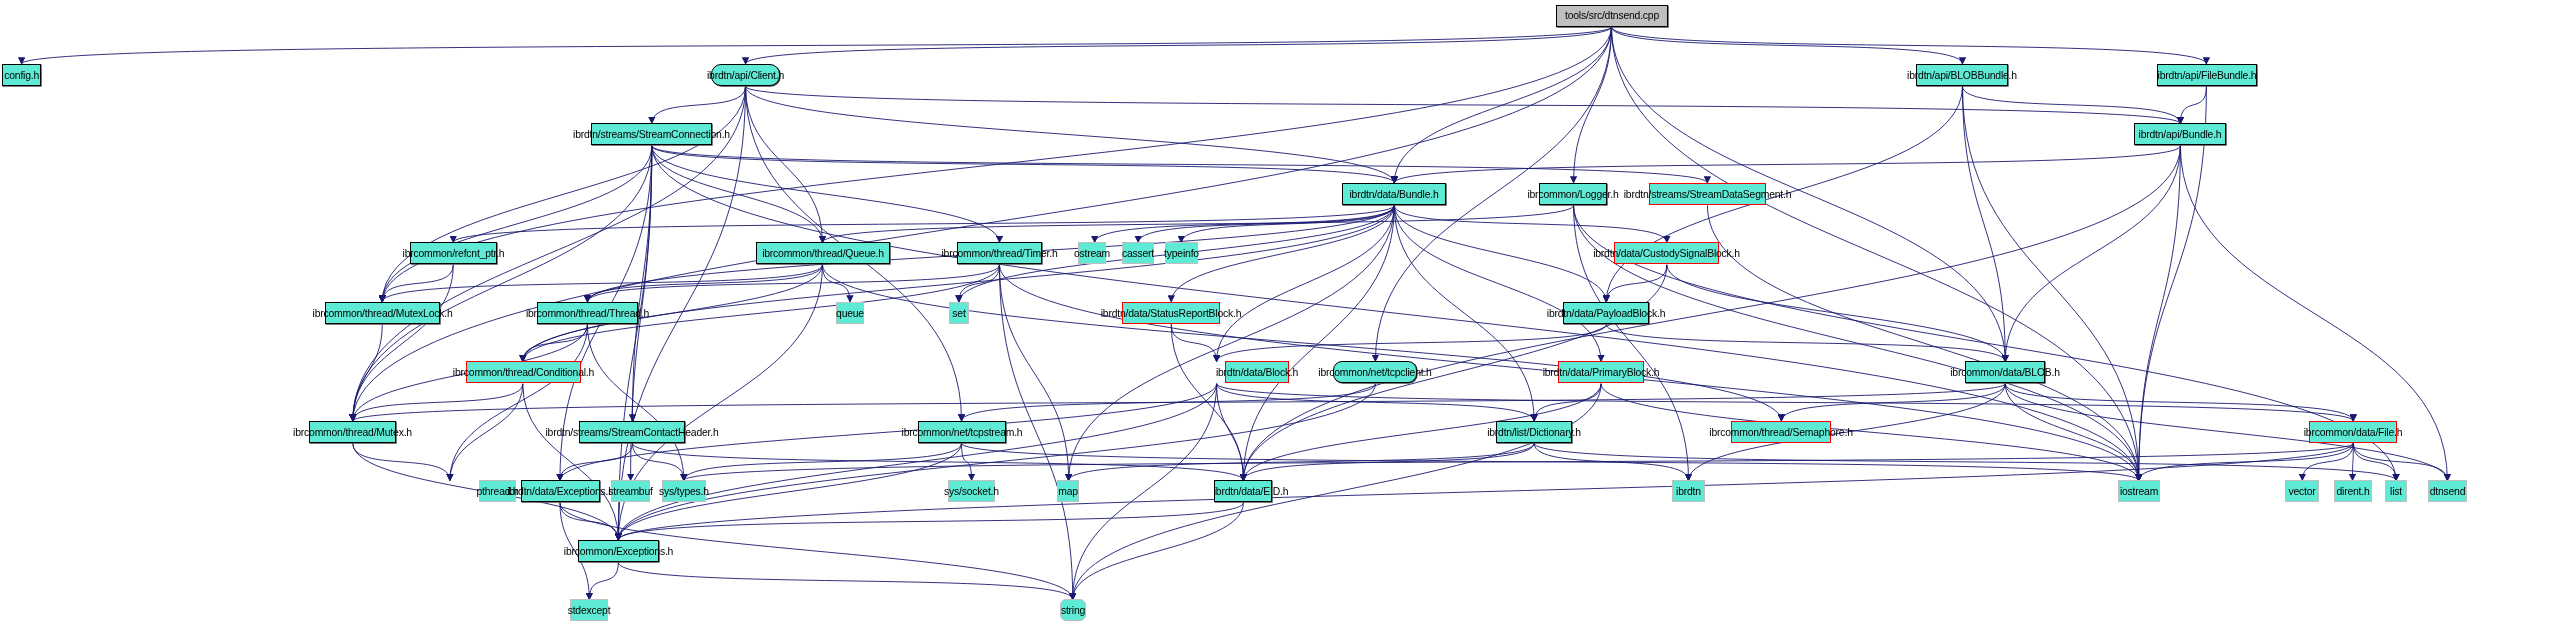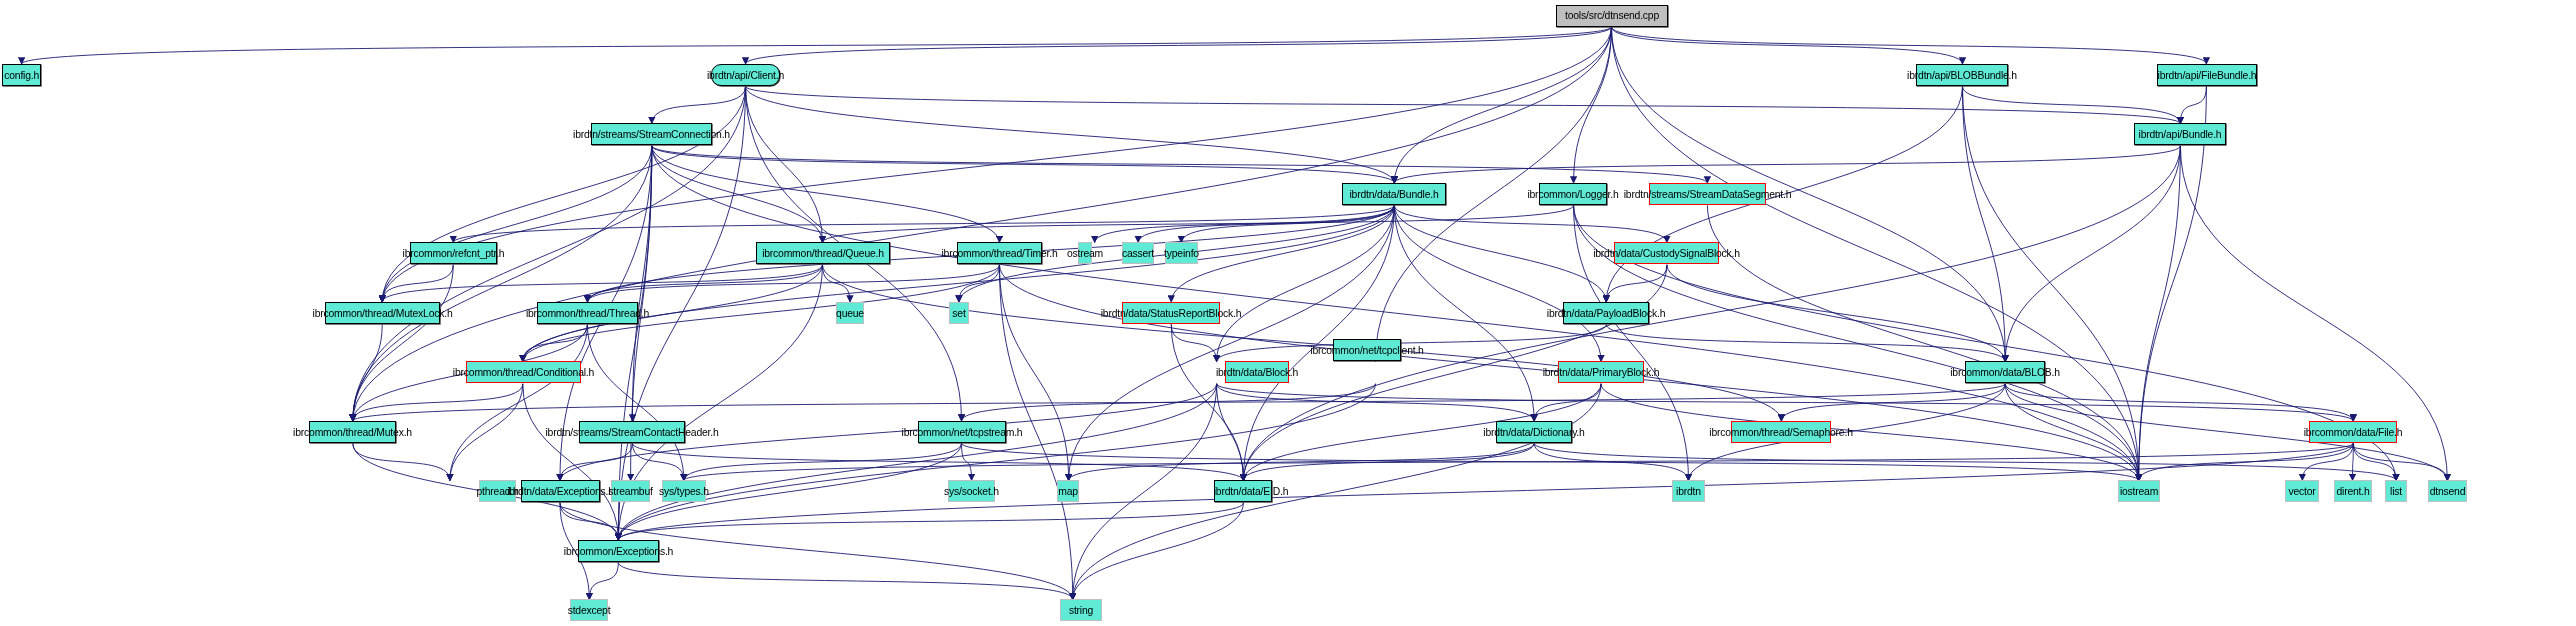--- a/index.html
+++ b/index.html
@@ -190,21 +190,21 @@
       </div>
       <div class="node normal" style="left: 410px; top: 242px; width: 87px;">
         <span>ibrcommon/refcnt_ptr.h</span>
       </div>
       <div class="node normal" style="left: 756px; top: 242px; width: 134px;">
         <span>ibrcommon/thread/Queue.h</span>
       </div>
       <div class="node normal" style="left: 957px; top: 242px; width: 85px;">
         <span>ibrcommon/thread/Timer.h</span>
       </div>
-      <div class="node sys" style="left: 1078px; top: 242px; width: 14px;">
+      <div class="node sys" style="left: 1078px; top: 242px; width: 28px;">
         <span>ostream</span>
       </div>
       <div class="node sys" style="left: 1122px; top: 242px; width: 32px;">
         <span>cassert</span>
       </div>
       <div class="node sys" style="left: 1165px; top: 242px; width: 33px;">
         <span>typeinfo</span>
       </div>
       <div class="node red" style="left: 1614px; top: 242px; width: 105px;">
         <span>ibrdtn/data/CustodySignalBlock.h</span>
@@ -226,40 +226,40 @@
       </div>
       <div class="node normal" style="left: 1563px; top: 302px; width: 86px;">
         <span>ibrdtn/data/PayloadBlock.h</span>
       </div>
       <div class="node red" style="left: 466px; top: 361px; width: 115px;">
         <span>ibrcommon/thread/Conditional.h</span>
       </div>
       <div class="node red" style="left: 1185px; top: 361px; width: 64px; margin-left: 40px;">
         <span>ibrdtn/data/Block.h</span>
       </div>
-      <div class="node normal" style="left: 1333px; top: 339px; width: 68px;">
+      <div class="node normal" style="left: 1333px; top: 361px; width: 84px; border-radius: 9px;">
         <span>ibrcommon/net/tcpclient.h</span>
       </div>
       <div class="node red" style="left: 1558px; top: 361px; width: 86px;">
         <span>ibrdtn/data/PrimaryBlock.h</span>
       </div>
       <div class="node normal" style="left: 1965px; top: 361px; width: 80px;">
         <span>ibrcommon/data/BLOB.h</span>
       </div>
       <div class="node normal" style="left: 309px; top: 421px; width: 87px;">
         <span>ibrcommon/thread/Mutex.h</span>
       </div>
       <div class="node normal" style="left: 579px; top: 421px; width: 106px;">
         <span>ibrdtn/streams/StreamContactHeader.h</span>
       </div>
       <div class="node normal" style="left: 918px; top: 421px; width: 88px;">
         <span>ibrcommon/net/tcpstream.h</span>
       </div>
       <div class="node normal" style="left: 1496px; top: 421px; width: 76px;">
-        <span>ibrdtn/data/Dictionary.h</span>
+        <span>ibrdtn/list/Dictionary.h</span>
       </div>
       <div class="node red" style="left: 1731px; top: 421px; width: 100px;">
         <span>ibrcommon/thread/Semaphore.h</span>
       </div>
       <div class="node red" style="left: 2309px; top: 421px; width: 88px;">
         <span>ibrcommon/data/File.h</span>
       </div>
       <div class="node sys" style="left: 431px; top: 480px; width: 37px; margin-left: 48px;">
         <span>pthread.h</span>
       </div>
@@ -298,18 +298,18 @@
       </div>
       <div class="node sys" style="left: 2428px; top: 480px; width: 39px;">
         <span>dtnsend</span>
       </div>
       <div class="node normal" style="left: 578px; top: 540px; width: 81px;">
         <span>ibrcommon/Exceptions.h</span>
       </div>
       <div class="node sys" style="left: 570px; top: 599px; width: 38px;">
         <span>stdexcept</span>
       </div>
-      <div class="node sys" style="left: 1060px; top: 599px; width: 42px;">
+      <div class="node sys" style="left: 1060px; top: 599px; width: 26px; border-radius: 6px;">
         <span>string</span>
       </div>
     </div>
 </div>
 
 
 </body></html>

